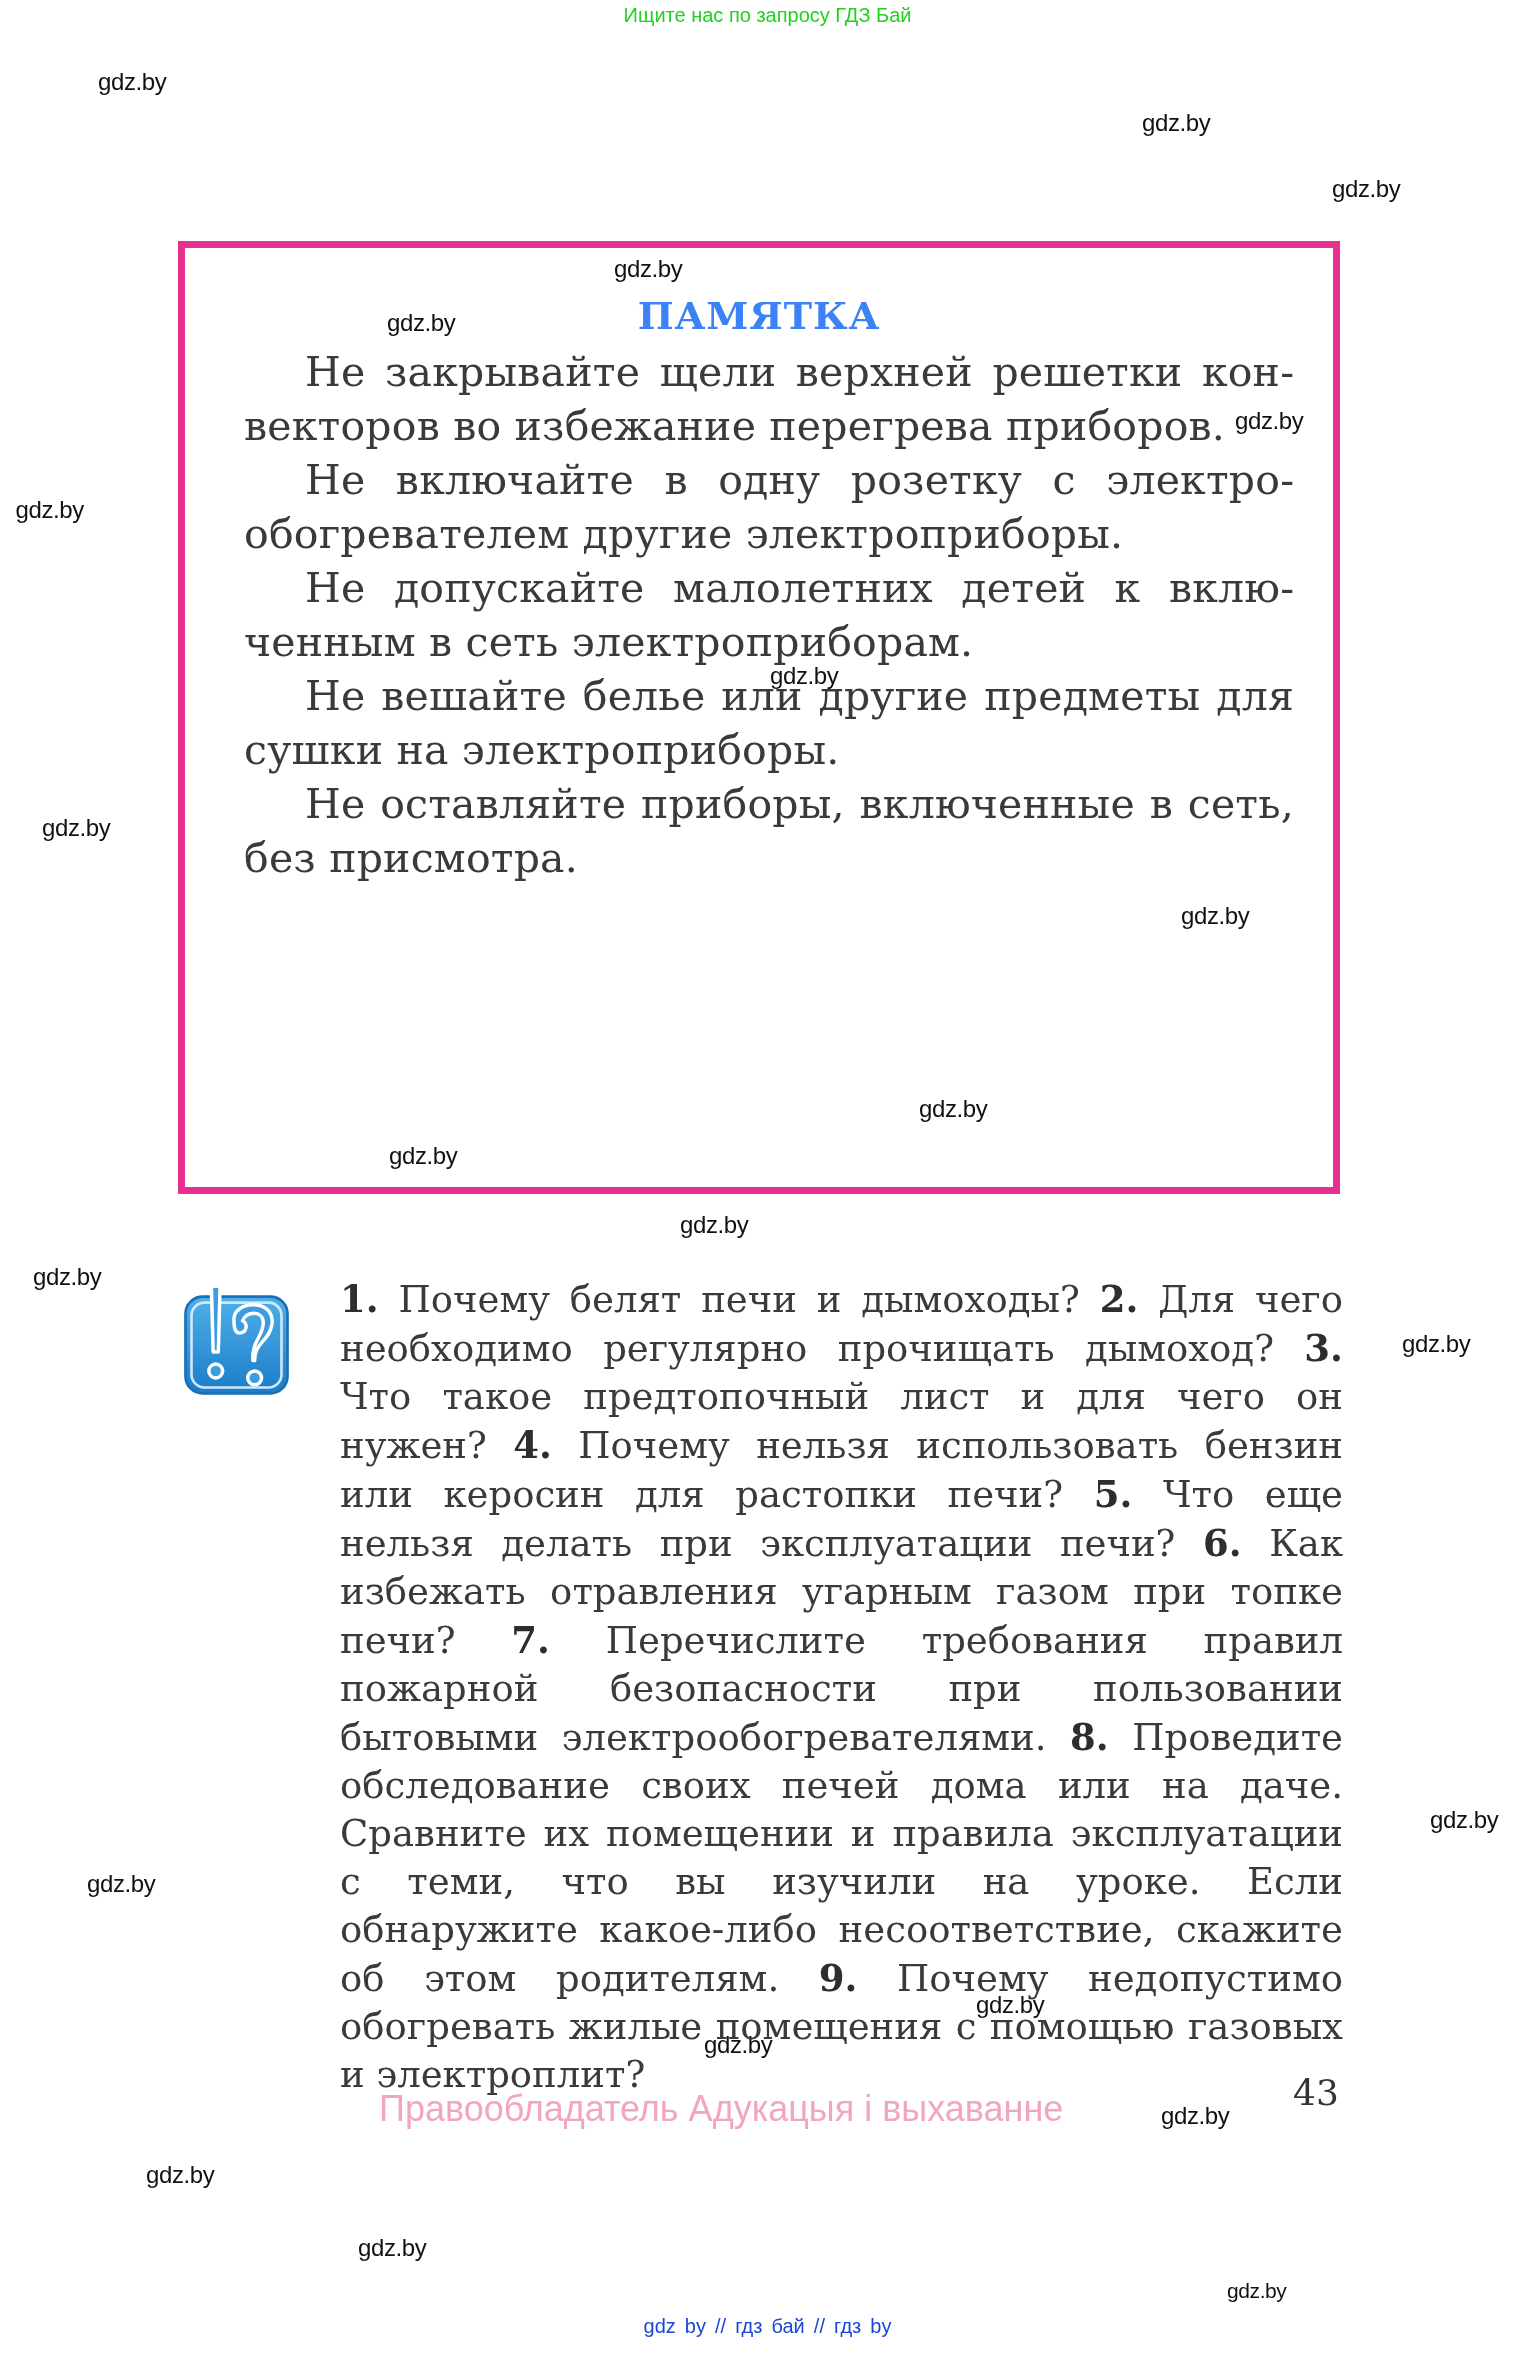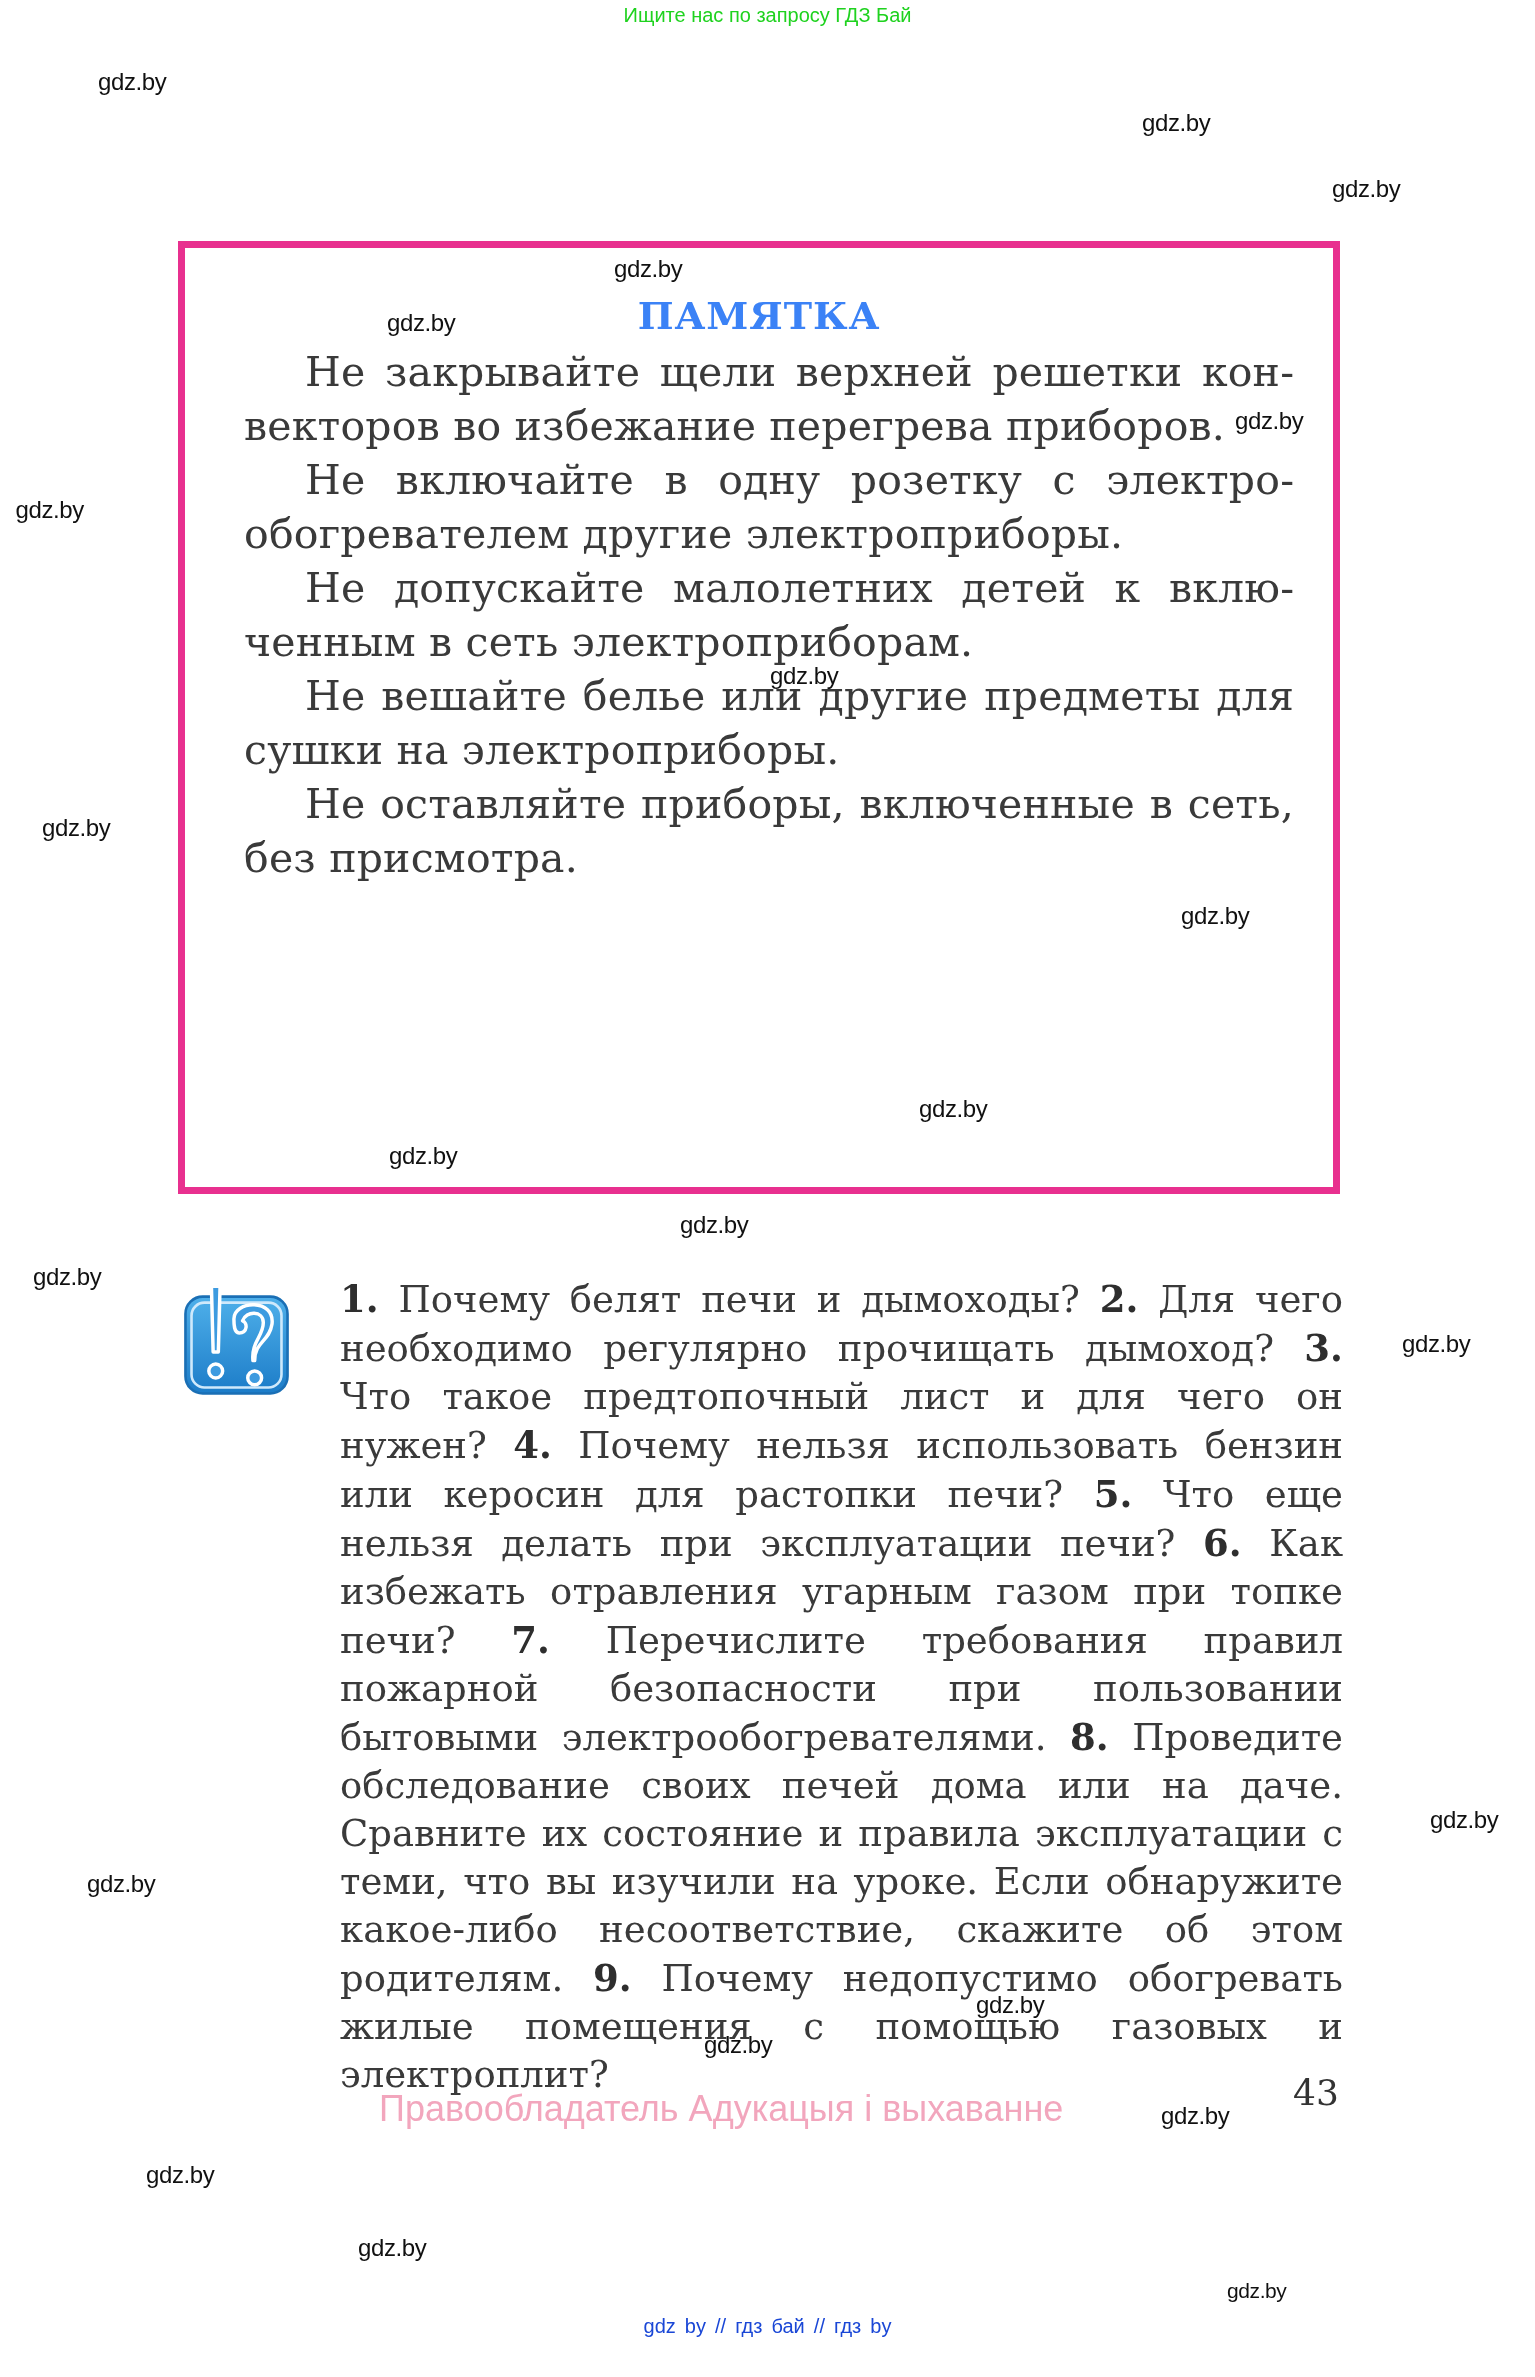--- a/index.html
+++ b/index.html
@@ -112,21 +112,21 @@
 </div>
 
 <div class="questions">
   <span><b>1.</b> <span>Почему белят печи и дымоходы?</span></span>
   <span><b>2.</b> <span>Для чего необходимо регулярно прочищать дымоход?</span></span>
   <span><b>3.</b> <span>Что такое предтопочный лист и для чего он нужен?</span></span>
   <span><b>4.</b> <span>Почему нельзя использовать бензин или керосин для растопки печи?</span></span>
   <span><b>5.</b> <span>Что еще нельзя делать при эксплуатации печи?</span></span>
   <span><b>6.</b> <span>Как избежать отравления угарным газом при топке печи?</span></span>
   <span><b>7.</b> <span>Перечислите требования правил пожарной безопасности при пользовании бытовыми электрообогревателями.</span></span>
-  <span><b>8.</b> <span>Проведите обследование своих печей дома или на даче. Сравните их состояние и правила эксплуатации с теми, что вы изучили на уроке. Если обнаружите какое-либо несоответствие, скажите об этом родителям.</span></span>
+  <span><b>8.</b> <span>Проведите обследование своих печей дома или на даче. Сравните их помещении и правила эксплуатации с теми, что вы изучили на уроке. Если обнаружите какое-либо несоответствие, скажите об этом родителям.</span></span>
   <span><b>9.</b> <span>Почему недопустимо обогревать жилые помещения с помощью газовых и электроплит?</span></span>
 </div>
 
 <div class="copyright">Правообладатель Адукацыя і выхаванне</div>
 <div class="page-num">43</div>
 
 <div class="footer-links">
   <span>gdz by</span>
   <span>//</span>
   <span>гдз бай</span>

